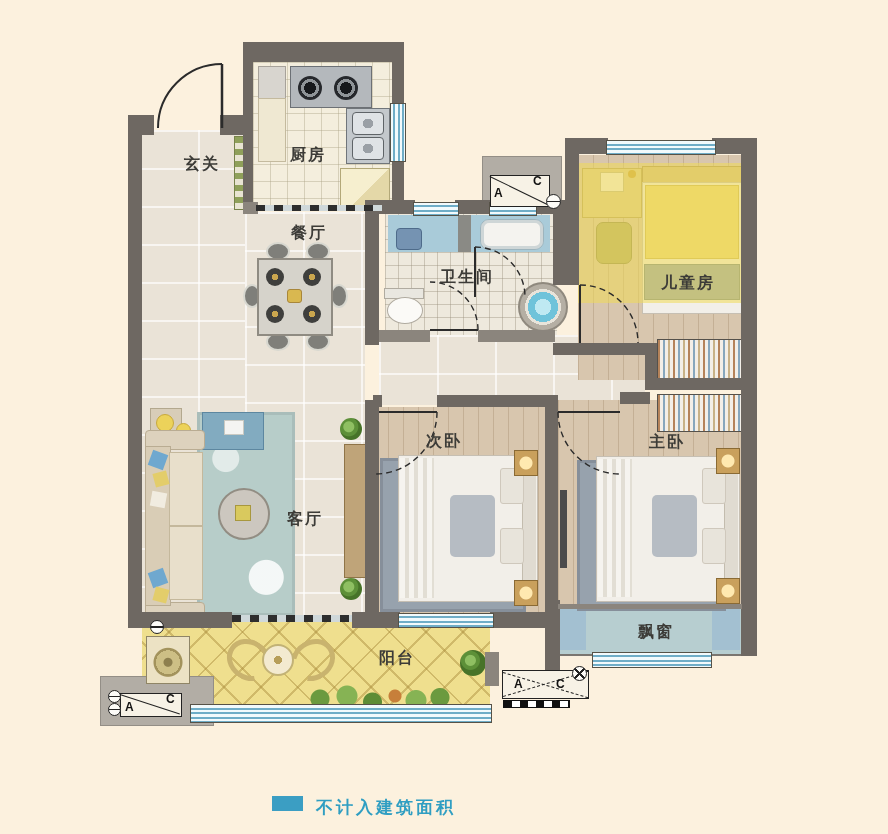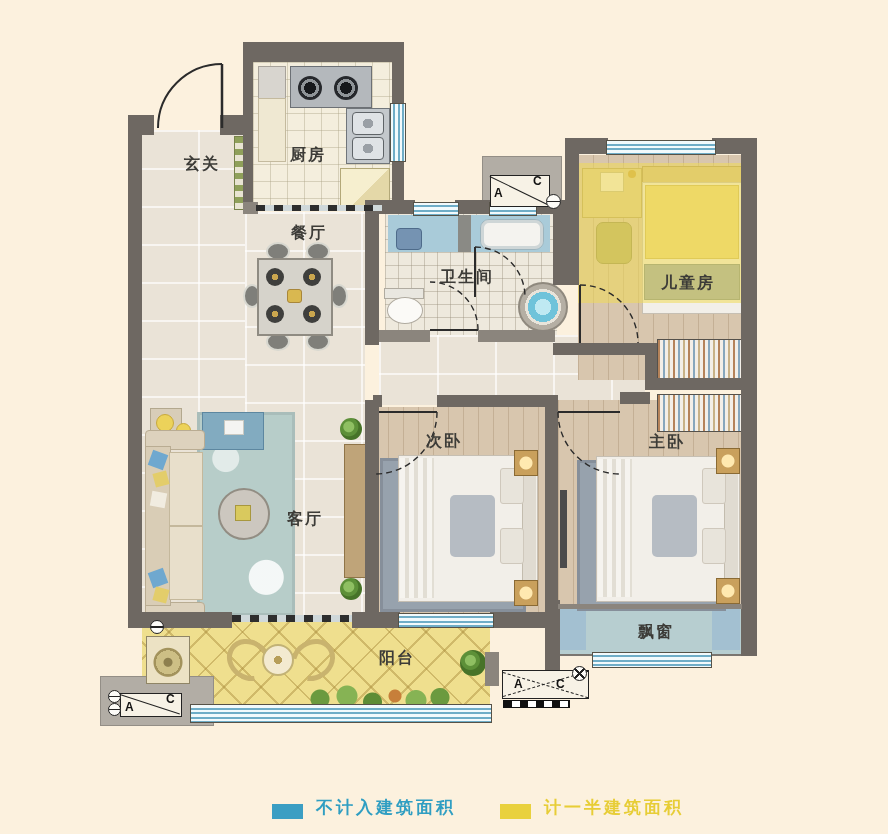--- a/index.html
+++ b/index.html
@@ -54,21 +54,21 @@
     background:radial-gradient(circle at 40% 40%,#8fbf62 0 5px,#5d9038 6px 9px,#477328 10px);}
   .sym{position:absolute;z-index:9;border:1.5px solid #222;border-radius:50%;background-color:#fdfcf8;
        background-image:linear-gradient(180deg,transparent 44%,#222 44% 56%,transparent 56%);}
   .symx{position:absolute;z-index:9;border:1.5px solid #222;border-radius:50%;background-color:#fdfcf8;
        background-image:linear-gradient(45deg,transparent 45%,#222 45% 55%,transparent 55%),
                         linear-gradient(-45deg,transparent 45%,#222 45% 55%,transparent 55%);}
   .mrect{position:absolute;z-index:8;background:#f7f2e6;border:1.5px solid #222;}
   .mdiag{position:absolute;z-index:9;border-top:1.5px solid #222;transform-origin:0 0;}
   .mdiag-dash{position:absolute;z-index:9;border-top:1.5px dashed #222;transform-origin:0 0;}
   .mletter{position:absolute;z-index:10;font-weight:700;font-size:12px;color:#111;}
-  .legend-item{position:absolute;display:flex;align-items:flex-end;gap:13px;z-index:10;}
+  .legend-item{position:absolute;display:flex;align-items:flex-start;gap:13px;z-index:10;}
   .swatch{display:inline-block;width:31px;height:15px;}
   .ltext{font-weight:700;font-size:17px;letter-spacing:3px;}
   svg.doors{position:absolute;left:0;top:0;z-index:6;pointer-events:none;}
 </style>
 </head>
 <body>
 
 <div id="canvas">
 
   <div class="marble" style="left:140px;top:130px;width:105px;height:495px;"></div>
@@ -283,18 +283,14 @@
   <div class="mdiag-dash" style="left:503px;top:696px;width:89px;transform:rotate(-16.5deg);"></div>
   <span class="mletter" style="left:514px;top:677px;">A</span>
   <span class="mletter" style="left:556px;top:677px;">C</span>
   <div class="symx" style="left:572px;top:666px;width:13px;height:13px;"></div>
   <div class="abs" style="left:503px;top:700px;width:65px;height:6px;z-index:9;border:1px solid #111;background:repeating-linear-gradient(90deg,#111 0 8px,#fff 8px 16px);"></div>
 
   <div class="legend-item" style="left:272px;top:796px;">
     <span class="swatch" style="background:#3b9ec3;"></span>
     <span class="ltext" style="color:#2f9ec2;">不计入建筑面积</span>
   </div>
-  <div class="legend-item" style="left:500px;top:796px;">
-    <span class="swatch" style="background:#e9d13d;"></span>
-    <span class="ltext" style="color:#e7cd36;">计一半建筑面积</span>
-  </div>
 
 </div>
 
 </body></html>

